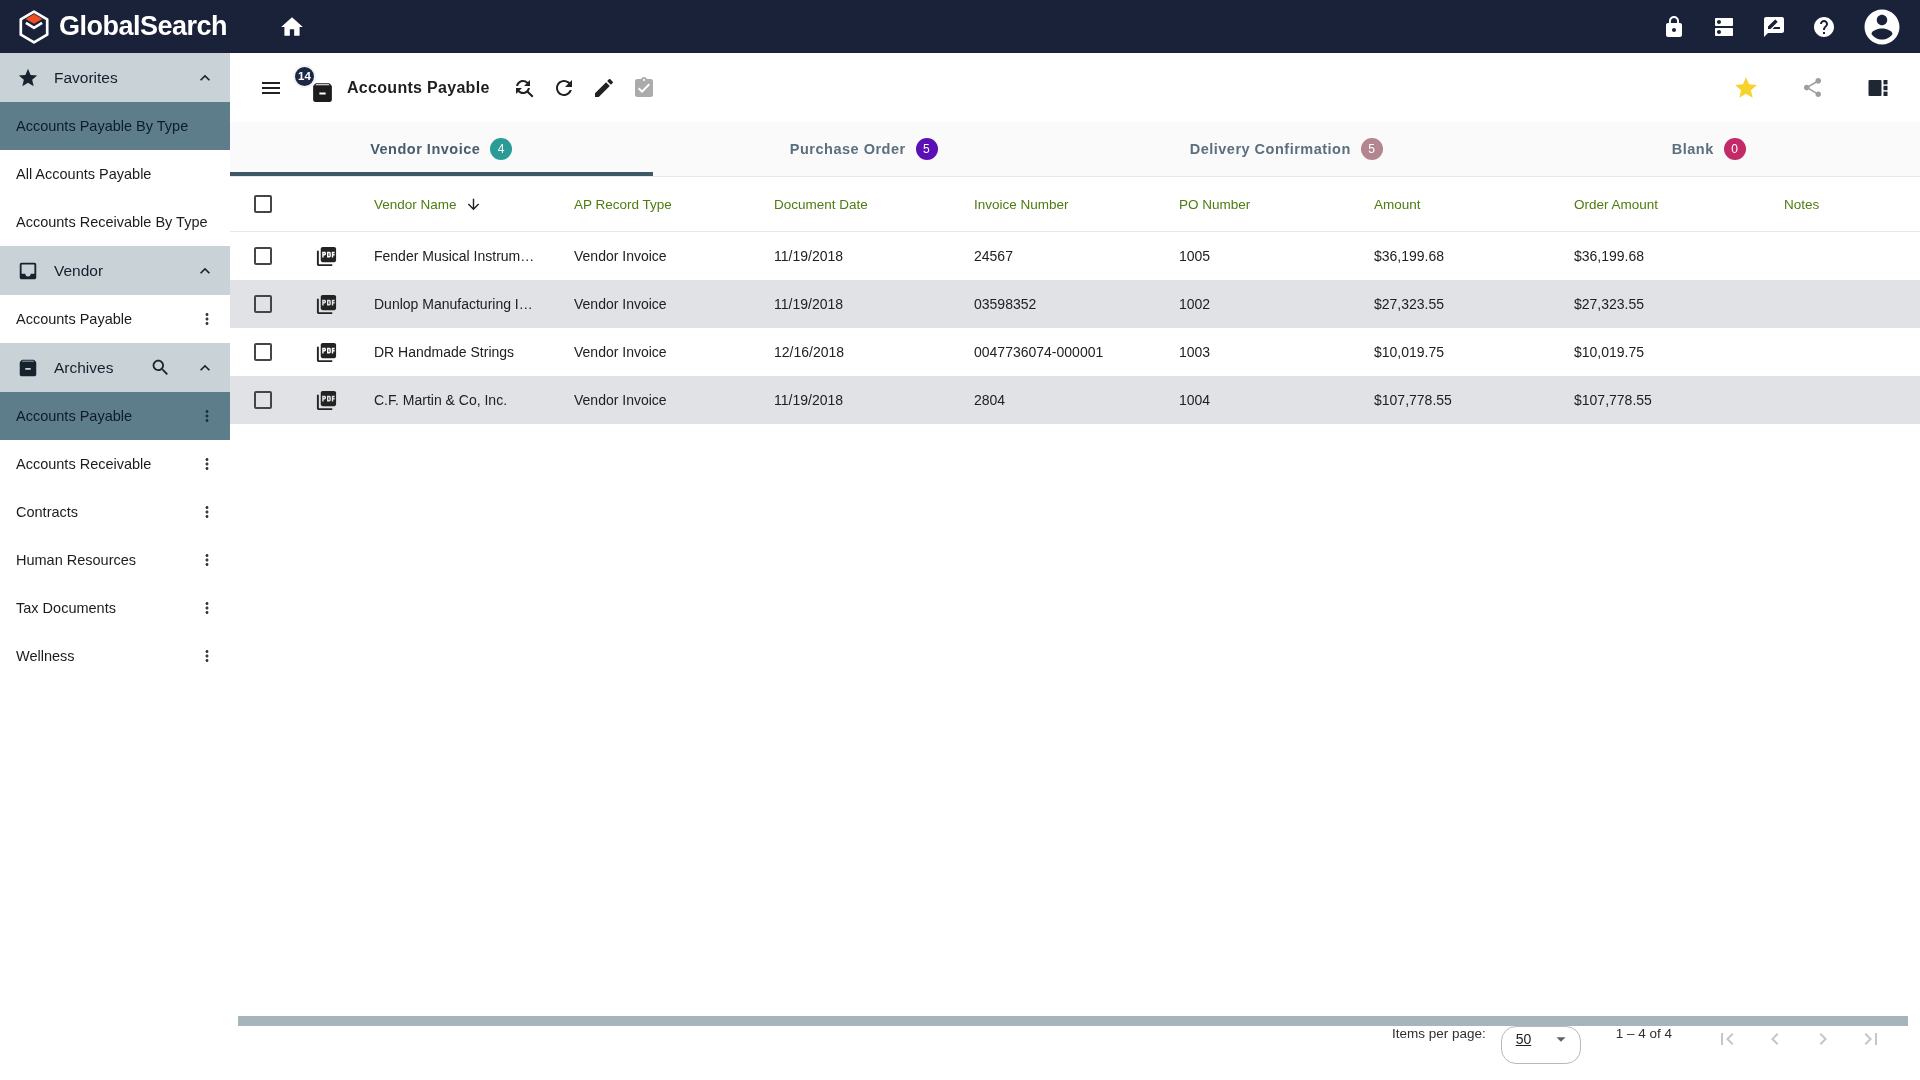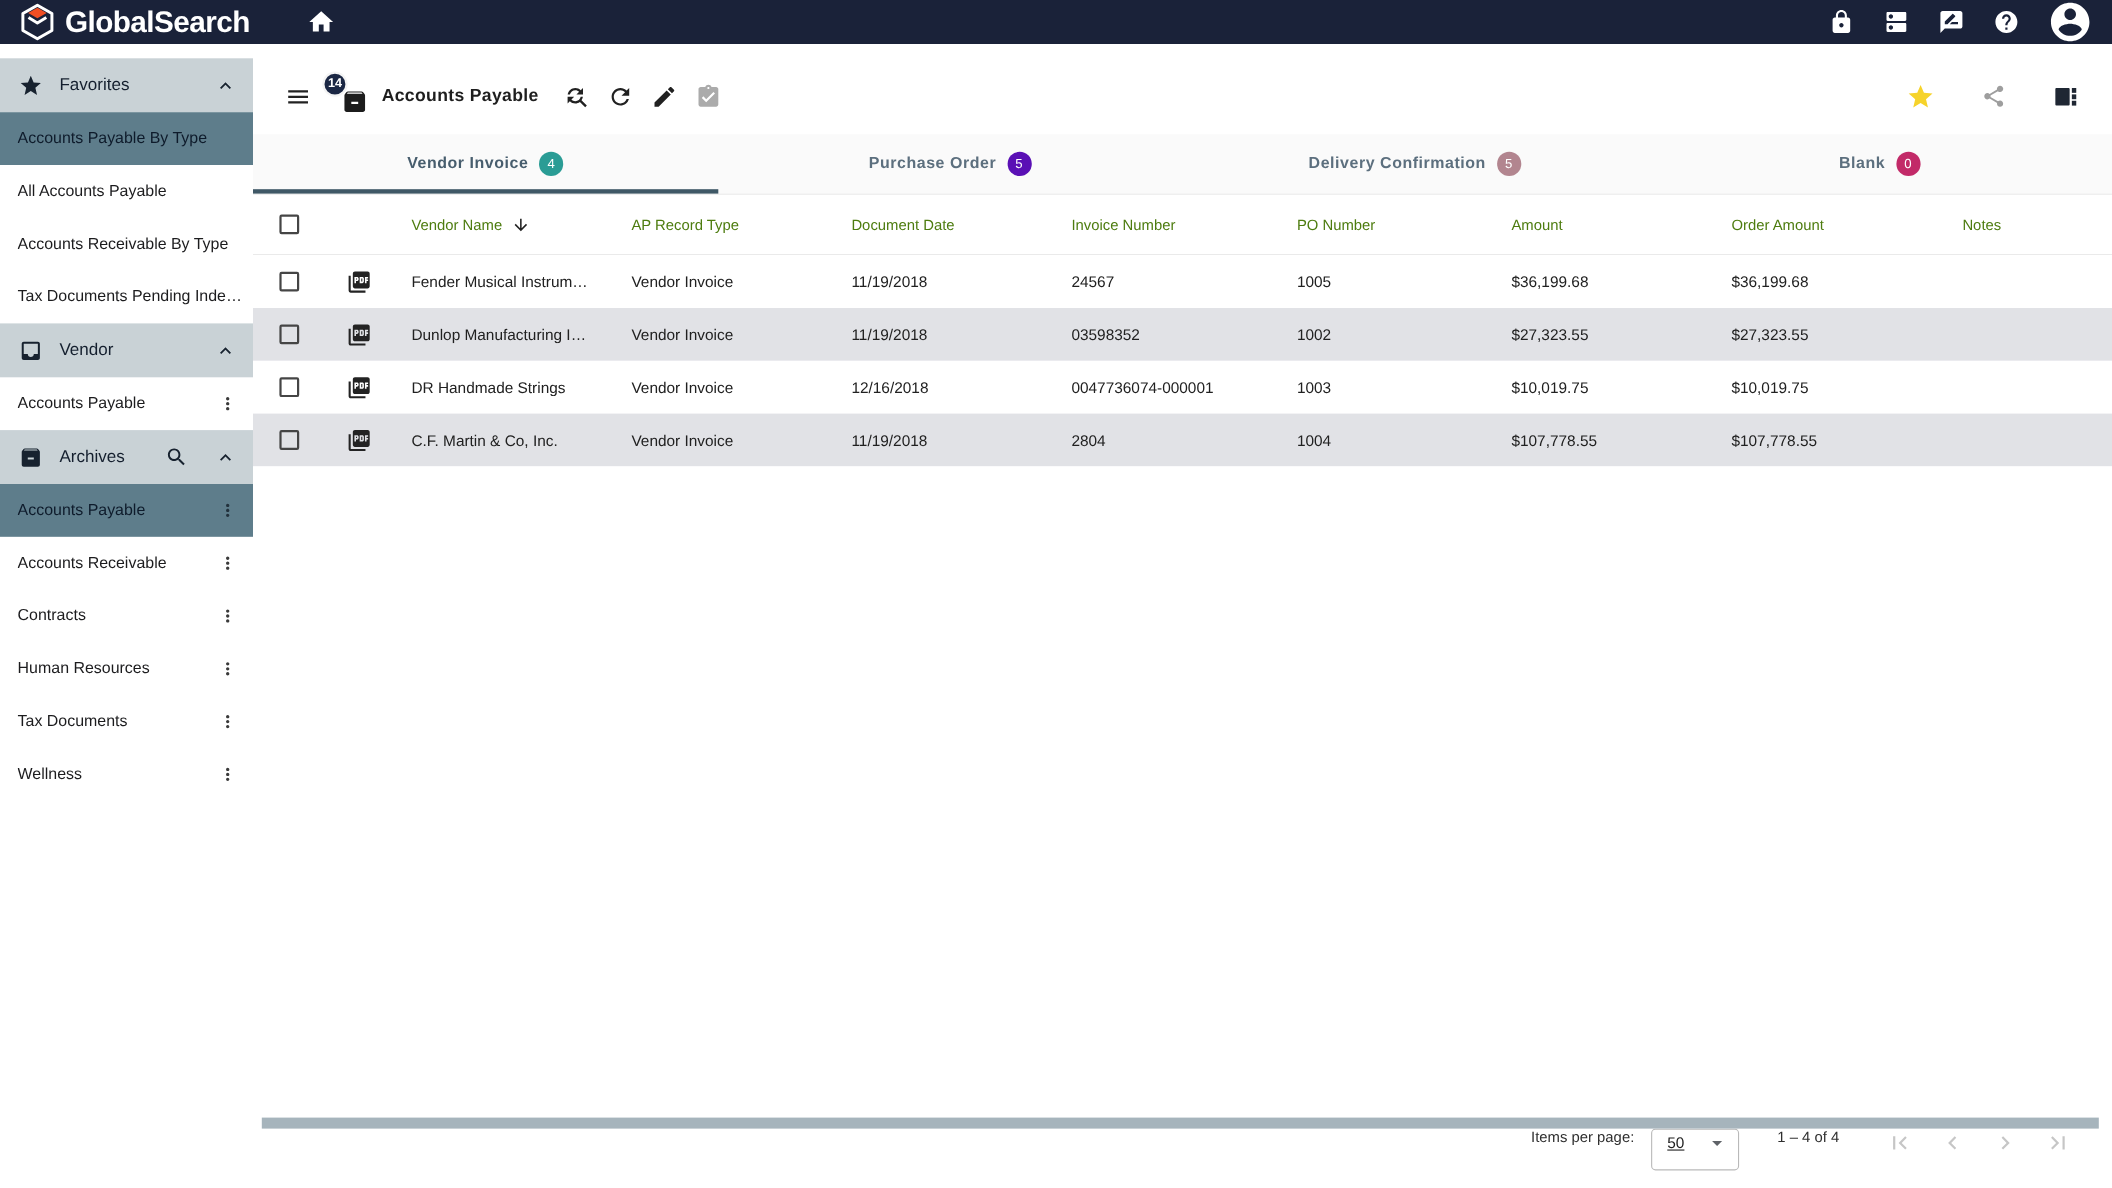--- a/index.html
+++ b/index.html
@@ -1,19 +1,19 @@
 <!DOCTYPE html>
 <html><head>
 <meta charset="utf-8">
 <style>
   * { margin:0; padding:0; box-sizing:border-box; }
   html,body { width:1920px; height:1080px; overflow:hidden; font-family:"Liberation Sans", sans-serif; background:#fff; }
 
   
-  .navbar { height:40px; background:#1a2239; display:flex; align-items:center; padding:0 17px 0 16px; }
+  .navbar { height:53px; background:#1a2239; display:flex; align-items:center; padding:0 17px 0 16px; }
   .brand { display:flex; align-items:center; gap:7px; color:#fff; font-size:27px; font-weight:700; letter-spacing:-0.5px; }
   .nav-home { margin-left:52px; display:flex; align-items:center; cursor:pointer; }
   .nav-right { margin-left:auto; display:flex; align-items:center; gap:24px; }
   .nav-icon-btn { width:26px; height:26px; display:flex; align-items:center; justify-content:center; cursor:pointer; }
   .nav-avatar { width:42px; height:42px; display:flex; align-items:center; justify-content:center; cursor:pointer; }
 
   
   .sidebar { position:absolute; top:53px; left:0; width:230px; bottom:0; background:#fff; z-index:2; }
   .section-header { height:49px; background:#c9d2d6; display:flex; align-items:center; padding:0 15px 0 17px; gap:15px; cursor:pointer; }
   .section-title { flex:1; font-size:15.5px; color:#141f2e; }
@@ -50,21 +50,21 @@
   .checkbox { width:18px; height:18px; border:2px solid #454545; border-radius:2px; background:transparent; cursor:pointer; }
   .pdf-cell { display:flex; padding-left:15px; }
 
   .table-spacer { flex:1; background:#fff; }
 
   .hscroll { height:10px; position:relative; background:#fff; }
   .hscroll .thumb { position:absolute; top:0; left:8px; right:12px; height:10px; background:#a6b4bc; cursor:pointer; }
 
   .pagination { height:54px; display:flex; align-items:flex-start; justify-content:flex-end; padding-right:36px; background:#fff; }
   .pg-label { font-size:13.5px; color:#2f2f2f; }
-  .pg-select { width:80px; height:38px; border:1px solid #b9b9b9; border-radius:4px; margin:0 35px 0 15px; display:flex; align-items:center; justify-content:space-between; padding:0 8px 12px 14px; font-size:14px; color:#212121; cursor:pointer;text-decoration:underline; }
+  .pg-select { width:80px; height:38px; border:1px solid #b9b9b9; border-radius:15px; margin:0 35px 0 15px; display:flex; align-items:center; justify-content:space-between; padding:0 8px 12px 14px; font-size:14px; color:#212121; cursor:pointer;text-decoration:underline; }
   .pg-range { font-size:13.5px; color:#2f2f2f; margin-right:42px; }
   .pg-nav { display:flex; align-items:center; gap:22px; }
   .pg-nav-btn { width:26px; height:26px; display:flex; align-items:center; justify-content:center; cursor:default; }
 
   svg { display:block; }
 </style>
 </head>
 <body>
 
 <div class="navbar">
@@ -140,23 +140,20 @@
     </span>
   </div>
   <div class="side-item selected">
     <span class="label">Accounts Payable By Type</span>
   </div>
   <div class="side-item">
     <span class="label">All Accounts Payable</span>
   </div>
   <div class="side-item">
     <span class="label">Accounts Receivable By Type</span>
-  </div>
-  <div class="side-item">
-    <span class="label">Tax Documents Pending Inde…</span>
   </div>
 
   <div class="section-header">
     <span>
       <svg width="22" height="22" viewBox="0 0 24 24" fill="#17222f">
           <path d="M19 3H5c-1.1 0-2 .9-2 2v14c0 1.1.9 2 2 2h14c1.1 0 2-.9 2-2V5c0-1.1-.9-2-2-2zm0 12h-4c0 1.66-1.35 3-3 3s-3-1.34-3-3H5V5h14v10z"></path>
         </svg>
     </span>
     <span class="section-title">Vendor</span>
     <span>

